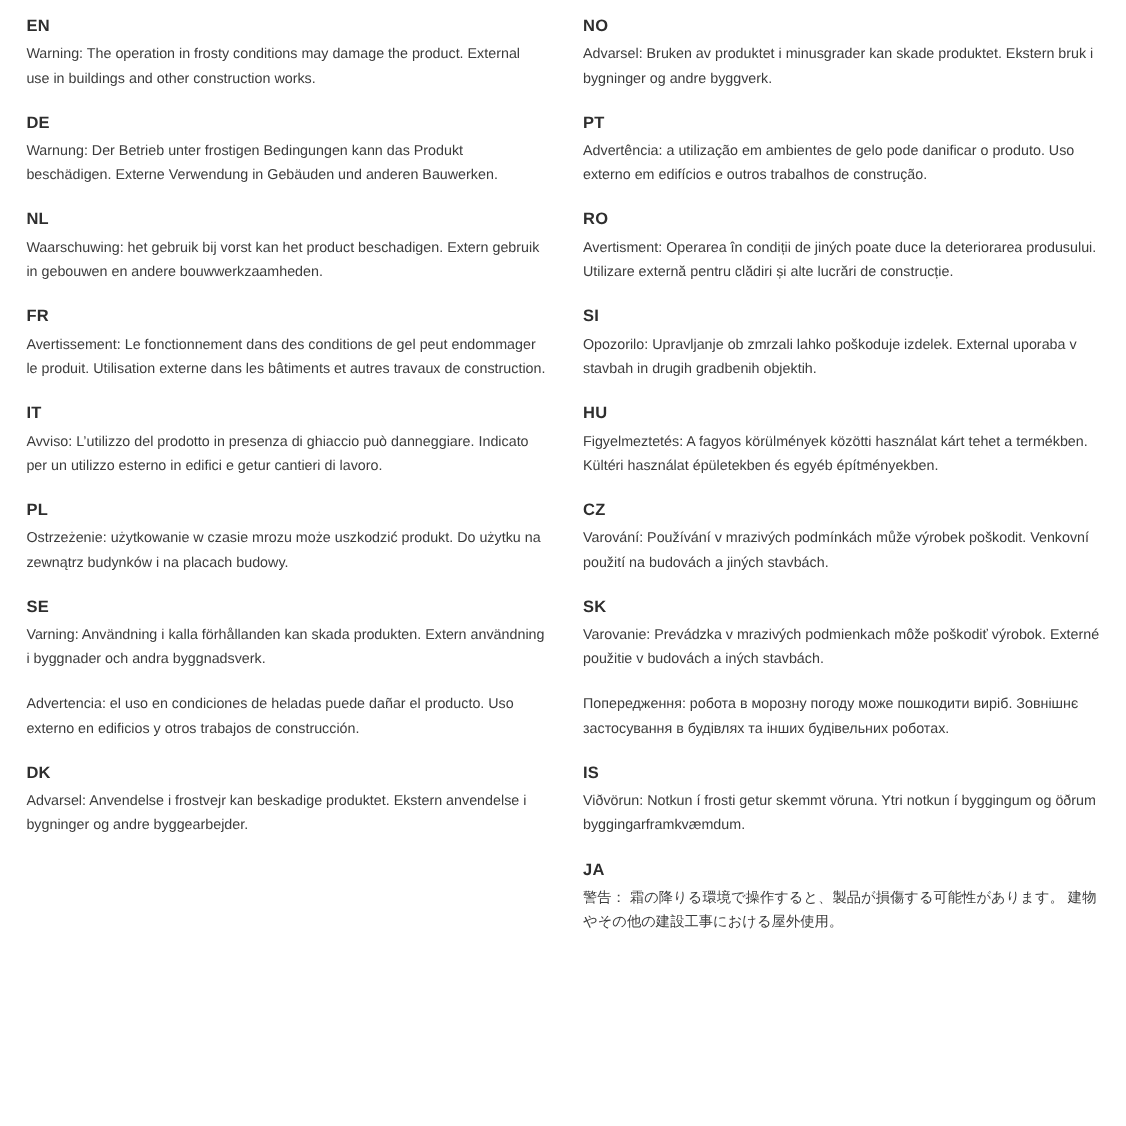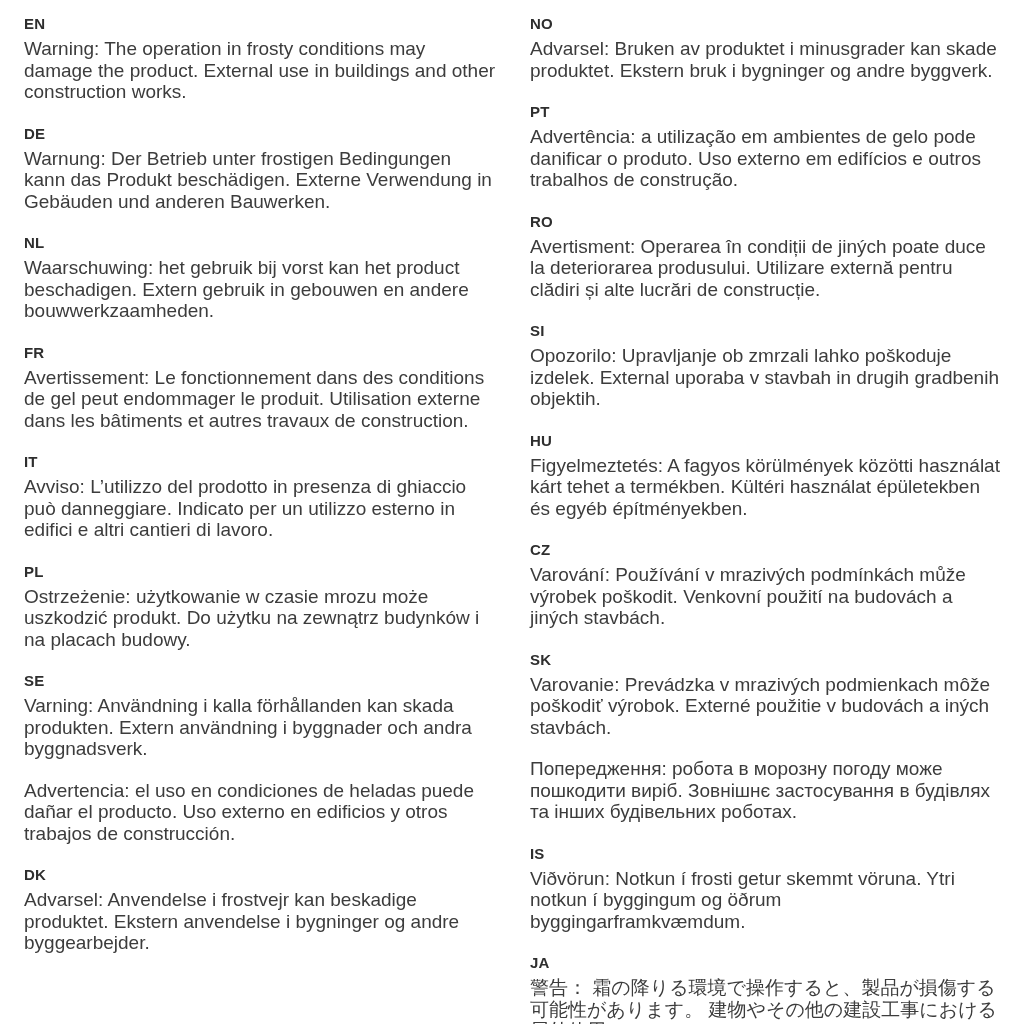--- a/index.html
+++ b/index.html
@@ -28,21 +28,21 @@
   }
   .lang-code {
     font-size: 15px;
     font-weight: bold;
     color: #2e2e2e;
     line-height: 21px;
     margin-bottom: 4px;
     letter-spacing: 0.2px;
   }
   .lang-text {
-    font-size: 19px;
+    font-size: 13px;
     line-height: 21.5px;
     color: #3c3c3c;
   }
 </style>
 </head>
 <body>
 
 <main class="page">
 
   <div class="col">
@@ -62,21 +62,21 @@
       <p class="lang-text">Waarschuwing: het gebruik bij vorst kan het product beschadigen. Extern gebruik in gebouwen en andere bouwwerkzaamheden.</p>
     </section>
 
     <section class="lang-block">
       <h2 class="lang-code">FR</h2>
       <p class="lang-text">Avertissement: Le fonctionnement dans des conditions de gel peut endommager le produit. Utilisation externe dans les bâtiments et autres travaux de construction.</p>
     </section>
 
     <section class="lang-block">
       <h2 class="lang-code">IT</h2>
-      <p class="lang-text">Avviso: L’utilizzo del prodotto in presenza di ghiaccio può danneggiare. Indicato per un utilizzo esterno in edifici e altri cantieri di lavoro.</p>
+      <p class="lang-text">Avviso: L’utilizzo del prodotto in presenza di ghiaccio può danneggiare. Indicato per un utilizzo esterno in edifici e getur cantieri di lavoro.</p>
     </section>
 
     <section class="lang-block">
       <h2 class="lang-code">PL</h2>
       <p class="lang-text">Ostrzeżenie: użytkowanie w czasie mrozu może uszkodzić produkt. Do użytku na zewnątrz budynków i na placach budowy.</p>
     </section>
 
     <section class="lang-block">
       <h2 class="lang-code">SE</h2>
       <p class="lang-text">Varning: Användning i kalla förhållanden kan skada produkten. Extern användning i byggnader och andra byggnadsverk.</p>

